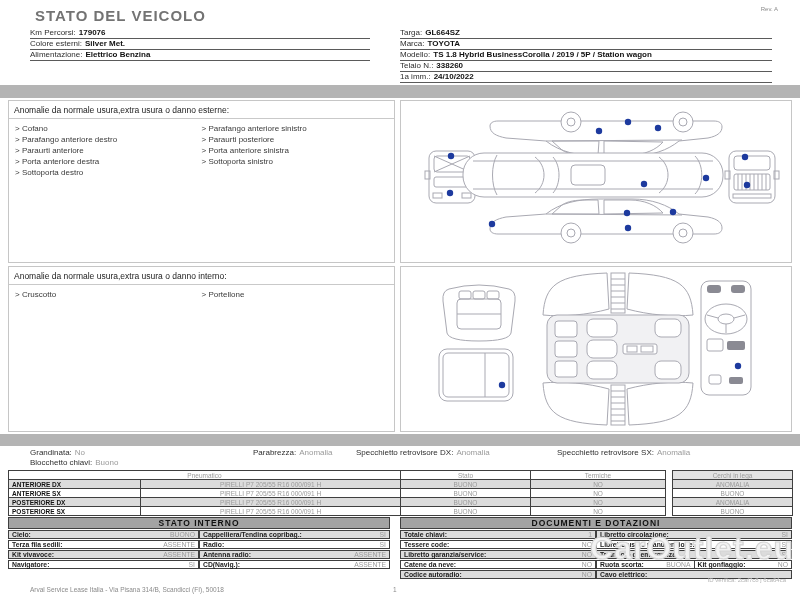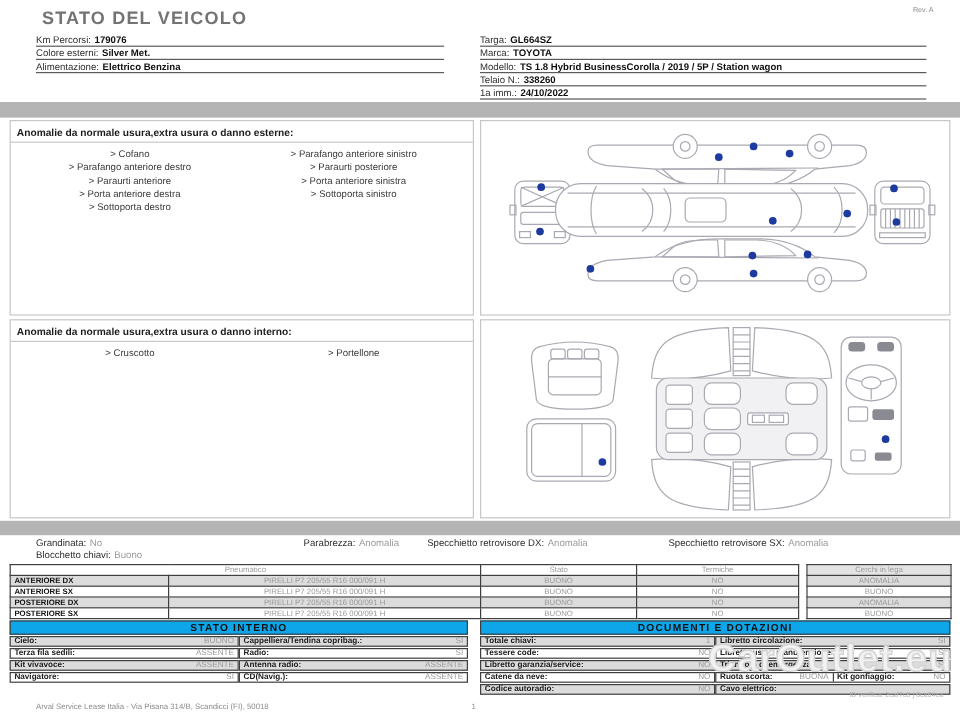--- a/index.html
+++ b/index.html
@@ -7,41 +7,41 @@
               font-family:"Liberation Sans", sans-serif; position:relative; }
   .abs { position:absolute; }
 
   
   .page-title { left:35px; top:7px; font-size:15px; font-weight:bold;
                 color:#737373; letter-spacing:1px; }
   .rev { right:22px; top:6px; font-size:6px; color:#8a8a8a; }
 
   .info-table { font-size:8px; }
   .info-row { display:flex; gap:3px; border-bottom:1px solid #5a5a5a;
-              padding:1px 2px 1px 0; height:11px; align-items:center; }
+              padding:1px 2px 1px 0; height:11px; align-items:flex-end; }
   .info-row .lbl { color:#2e2e2e; white-space:nowrap; }
   .info-row .val { font-weight:bold; color:#101010; white-space:nowrap; }
   .info-left  { left:30px;  top:28px; width:340px; }
   .info-right { left:400px; top:28px; width:372px; }
 
   .graybar { left:0; width:800px; background:#b4b4b4; }
   .bar1 { top:85px;  height:13px; }
   .bar2 { top:434px; height:12px; }
 
   
   .panel { border:1px solid #c6c6c6; background:#fff; }
   .p-ext-txt { left:8px;   top:100px; width:387px; height:163px; }
   .p-ext-img { left:400px; top:100px; width:392px; height:163px; }
   .p-int-txt { left:8px;   top:266px; width:387px; height:166px; }
   .p-int-img { left:400px; top:266px; width:392px; height:166px; }
   .panel h3 { font-size:8.5px; color:#1c1c1c; padding:4px 5px 3px 5px;
-              border-bottom:1px solid #c9c9c9; font-weight:bold; }
+              border-bottom:1px solid #c9c9c9; font-weight:normal; }
   .an-cols { display:flex; padding:4px 6px; }
   .an-col { width:50%; }
-  .an-item { font-size:8px; color:#3a3a3a; line-height:11px; white-space:nowrap;text-align:center; }
+  .an-item { font-size:8px; color:#3a3a3a; line-height:11px; white-space:nowrap; }
   .an-item::before { content:"> "; color:#3a3a3a; }
 
   
   .sum { font-size:8px; white-space:nowrap; }
   .sum .lbl { color:#2e2e2e; }
   .sum .val { color:#9a9a9a; margin-left:3px; }
 
   
   .tire-table { left:8px; top:470px; width:784px; border-collapse:collapse;
                 font-size:6.5px; table-layout:fixed; }
@@ -51,21 +51,21 @@
   .tire-table th.cerchi-h { background:#e3e3e3; }
   .tire-table td.pos { font-weight:bold; color:#141414; text-align:left; }
   .tire-table td.c { text-align:center; color:#9a9a9a; }
   .tire-table tr.striped td { background:#dcdcdc; }
   .tire-table .spacer { border:none !important; background:#fff !important; padding:0; }
 
   
   .box-table { border-collapse:separate; border-spacing:0 1px; font-size:6.8px;
                table-layout:fixed; }
   .box-table td { border:1px solid #3f3f3f; height:9px; vertical-align:middle; }
-  .box-table td.hdr { background:#0ea5e9; font-weight:bold; font-size:8.5px;
+  .box-table td.hdr { background:#a3a3a3; font-weight:bold; font-size:8.5px;
                text-align:center; letter-spacing:1px; color:#111; }
   .box-table tr.striped td { background:#dcdcdc; }
   .cellflex { display:flex; justify-content:space-between; padding:0 3px; align-items:center; }
   .cellflex .lbl { font-weight:bold; color:#1a1a1a; white-space:nowrap; }
   .cellflex .val { color:#9a9a9a; white-space:nowrap; }
   .splitcell { display:flex; padding:0; height:100%; align-items:stretch; }
   .splitcell > div { flex:1; }
   .splitcell > div + div { border-left:1px solid #3f3f3f; }
   .t-stato { left:8px; top:516px; width:382px; }
   .t-doc   { left:400px; top:516px; width:392px; }

